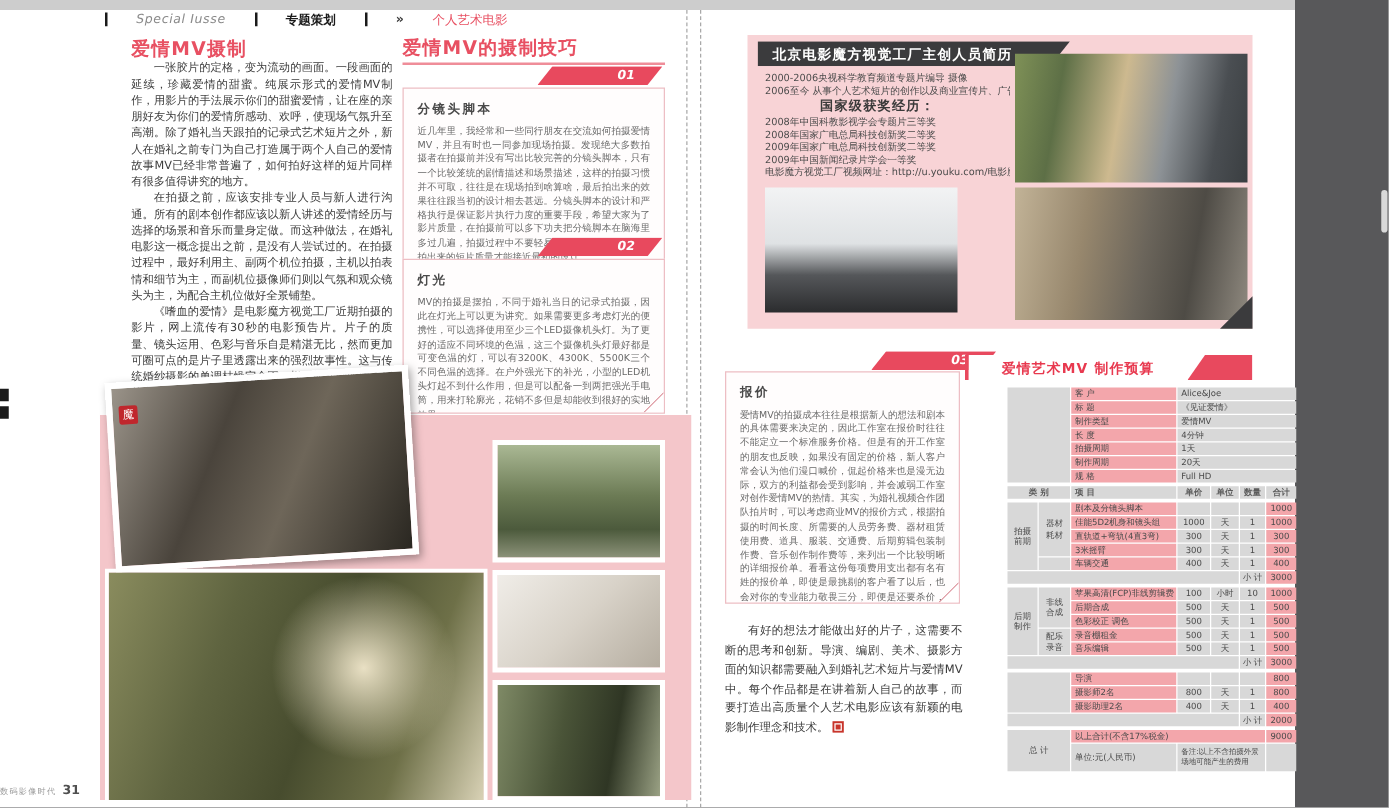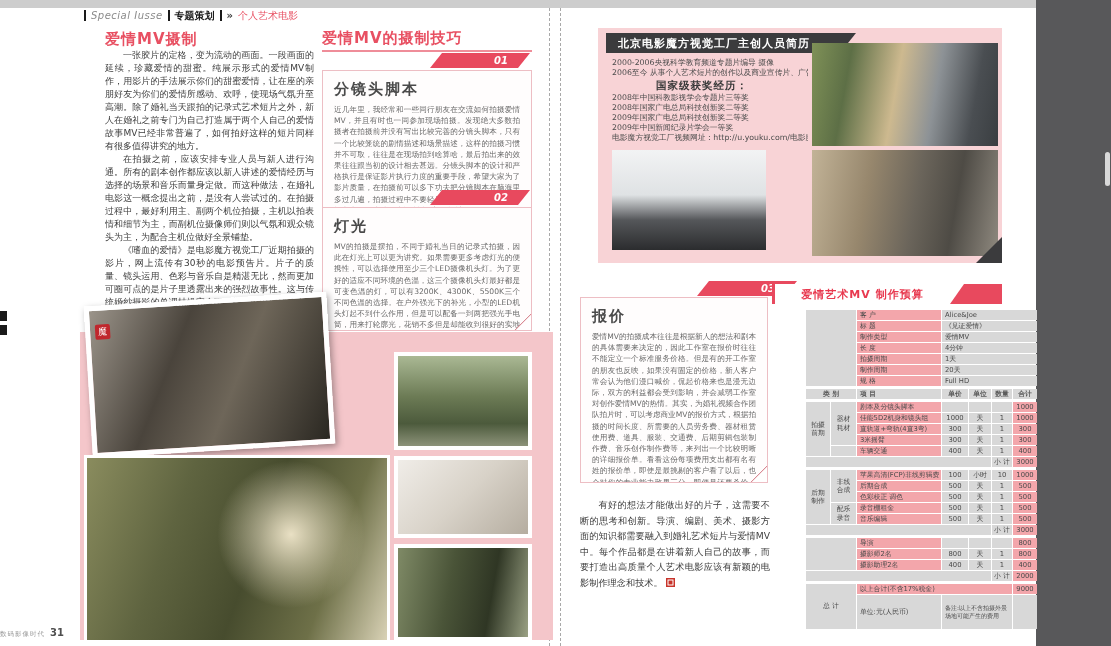--- a/index.html
+++ b/index.html
@@ -5,40 +5,40 @@
   html,body{margin:0;padding:0;background:#6b6b6d;font-family:"DejaVu Sans","Liberation Sans",sans-serif;}
   #stage{position:relative;width:1111px;height:646px;background:#ffffff;overflow:hidden;}
   .abs{position:absolute;}
   
   #backdrop-right{left:1036px;top:0;width:75px;height:646px;background:#58585a;}
   #top-strip{left:0;top:0;width:1036px;height:8px;background:#cdcdcd;}
   .crop-mark{left:0;width:7px;height:10px;background:#1a1a1a;}
   .gutter-dash{top:8px;height:638px;width:0;border-left:1px dashed #a9a9a9;}
   #scroll-notch{left:1105px;top:152px;width:5px;height:34px;background:#d9d9d9;border-radius:3px;}
   
-  #page-header{left:84px;top:9px;height:13px;display:flex;align-items:center;gap:5px;font-size:10px;}
+  #page-header{left:84px;top:9px;height:13px;display:flex;align-items:center;gap:23px;font-size:10px;}
   .hbar{width:2px;height:11px;background:#1a1a1a;}
   #special-issue{font-style:italic;color:#8a8a8a;letter-spacing:.5px;}
   #section-name{color:#1a1a1a;font-weight:bold;}
   #header-arrow{color:#3a3a3a;font-weight:bold;}
   #header-topic{color:#e85062;}
   
   .article-title{font-size:15px;font-weight:bold;color:#e85062;letter-spacing:1px;}
   #left-col-title{left:105px;top:30px;}
   #left-paragraphs{left:105px;top:49px;width:209px;height:262px;overflow:hidden;
     font-size:9px;line-height:13px;color:#3c3c3c;text-align:justify;}
   #left-paragraphs p{margin:0;text-indent:2em;}
   
   #mid-col-title{left:322px;top:29px;}
   #mid-title-underline{left:322px;top:50px;width:210px;height:2px;background:#ef8d99;}
   .tip-ribbon{width:100px;height:15px;background:#e8495e;color:#fff;display:flex;align-items:center;
     justify-content:flex-end;padding-right:22px;box-sizing:border-box;font-size:10px;font-weight:bold;
     font-style:italic;clip-path:polygon(12px 0,100% 0,calc(100% - 12px) 100%,0 100%);}
   .tip-box{background:#fffdfd;border:1px solid #edbec4;box-sizing:border-box;padding:9px 11px;overflow:hidden;}
-  .tip-heading{font-size:15px;font-weight:bold;color:#4a4a4a;margin:0 0 5px 0;letter-spacing:2px;}
+  .tip-heading{font-size:10px;font-weight:bold;color:#4a4a4a;margin:0 0 5px 0;letter-spacing:2px;}
   .tip-body{font-size:7.6px;line-height:11.2px;color:#6a6a6a;text-align:justify;margin:0;}
   .fold-corner{position:absolute;right:0;bottom:0;width:16px;height:16px;
     background:linear-gradient(to top left,#ffffff 46%,#d98a94 50%,transparent 53%);}
   #tip-ribbon-1{left:430px;top:53px;} #tip-box-1{left:322px;top:70px;width:210px;height:162px;}
   #tip-ribbon-2{left:430px;top:190px;} #tip-box-2{left:322px;top:207px;width:210px;height:124px;}
   #tip-ribbon-3{left:697px;top:281px;} #tip-box-3{left:580px;top:297px;width:188px;height:186px;}
   
   #pink-panel-left{left:80px;top:332px;width:473px;height:308px;background:#f4c6ca;}
   .photo{box-sizing:border-box;}
   #photo-motorcycle{left:88px;top:299px;width:243px;height:152px;border:5px solid #fff;
@@ -88,21 +88,21 @@
   .cell{background:#d8d8d8;height:10px;display:flex;align-items:center;padding:0 3px;box-sizing:border-box;
     font-size:6.8px;color:#4a4a4a;overflow:hidden;white-space:nowrap;}
   .cell.pink{background:#f3a6ab;}
   .cell.center{justify-content:center;padding:0;}
   .cell.hdr{color:#5c5c5c;font-weight:bold;}
   .c1{width:50px;} .ccat{width:24px;} .csub{width:25px;}
   .c3{width:84px;} .c4{width:26px;} .c5{width:22px;} .c6{width:20px;} .c7{width:24px;}
   .cfill{flex:1;}
   .vlab{height:auto;align-items:center;justify-content:center;text-align:center;white-space:normal;
     word-break:break-all;line-height:1.25;padding:0 4px;}
-  .tall{height:34px;}
+  .tall{height:22px;}
   .note-cell{white-space:normal;line-height:1.3;font-size:6px;padding:1px 3px;}
   .gap2{margin-top:2px;}
   
   #footer{left:0;top:627px;width:1002px;display:flex;justify-content:flex-start;align-items:baseline;gap:5px;}
   #magazine-name{font-size:6.5px;color:#9a9a9a;letter-spacing:1px;}
   #page-number{font-size:10px;color:#4f4f4f;font-weight:bold;}
 </style>
 </head>
 <body>
 

